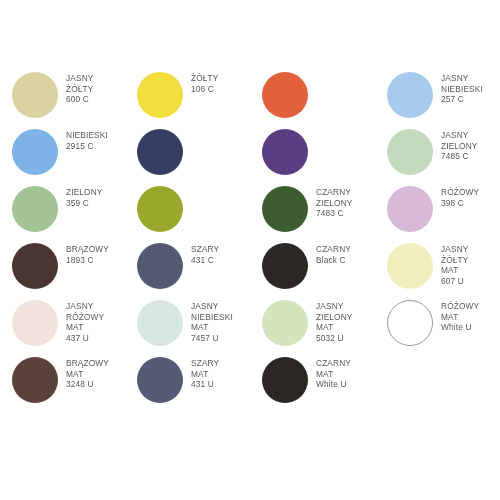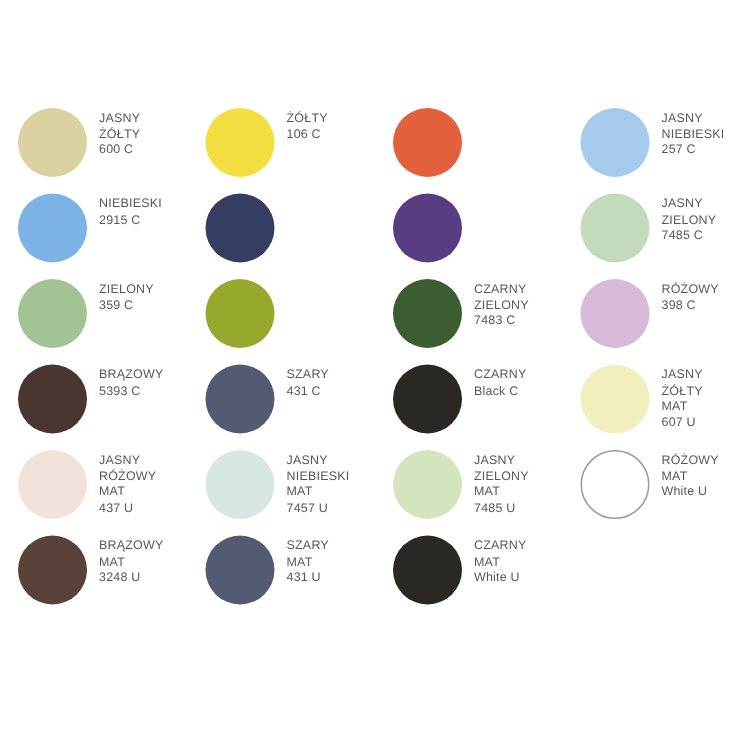--- a/index.html
+++ b/index.html
@@ -131,21 +131,21 @@
         <div class="swatch-dot" style="background: rgb(215, 185, 216);"></div>
         <div class="swatch-label">
           <span class="ln">RÓŻOWY</span>
           <span class="ln">398 C</span>
         </div>
       </div>
       <div class="swatch-cell">
         <div class="swatch-dot" style="background: rgb(75, 53, 48);"></div>
         <div class="swatch-label">
           <span class="ln">BRĄZOWY</span>
-          <span class="ln">5393 C</span>
+          <span class="ln">1893 C</span>
         </div>
       </div>
       <div class="swatch-cell">
         <div class="swatch-dot" style="background: rgb(84, 90, 114);"></div>
         <div class="swatch-label">
           <span class="ln">SZARY</span>
           <span class="ln">431 C</span>
         </div>
       </div>
       <div class="swatch-cell">
@@ -181,21 +181,21 @@
           <span class="ln">MAT</span>
           <span class="ln">7457 U</span>
         </div>
       </div>
       <div class="swatch-cell">
         <div class="swatch-dot" style="background: rgb(212, 229, 189);"></div>
         <div class="swatch-label">
           <span class="ln">JASNY</span>
           <span class="ln">ZIELONY</span>
           <span class="ln">MAT</span>
-          <span class="ln">7485 U</span>
+          <span class="ln">5032 U</span>
         </div>
       </div>
       <div class="swatch-cell">
         <div class="swatch-dot outlined"></div>
         <div class="swatch-label">
           <span class="ln">RÓŻOWY</span>
           <span class="ln">MAT</span>
           <span class="ln">White U</span>
         </div>
       </div>

